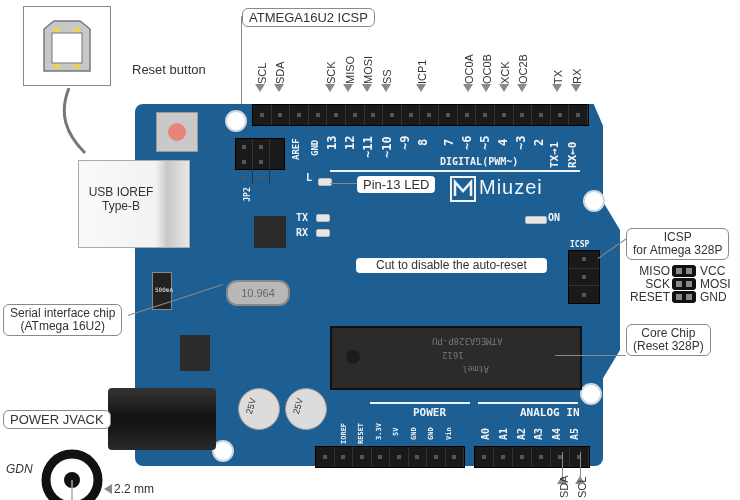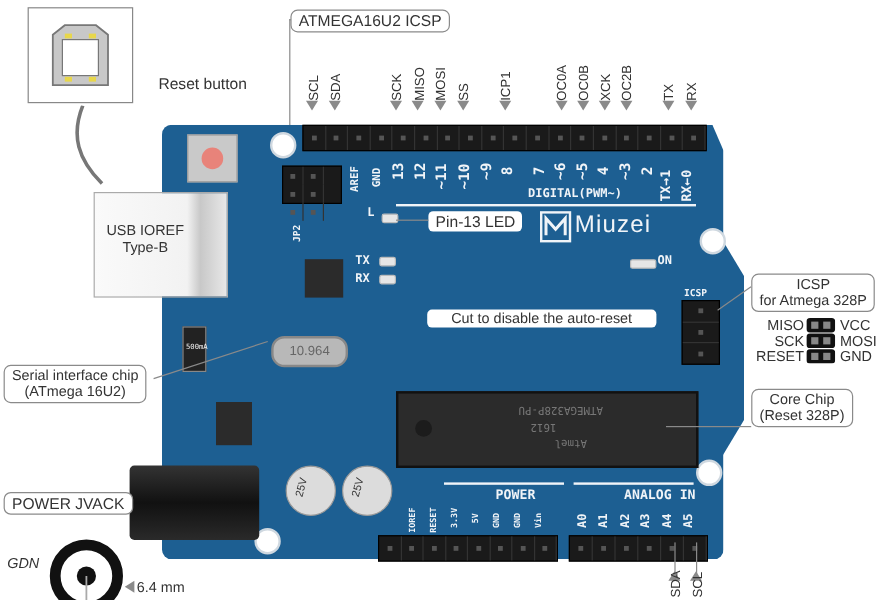--- a/index.html
+++ b/index.html
@@ -249,21 +249,21 @@
 
 <div class="callout" style="left:3px;top:410px;font-size:13px;">POWER JVACK</div>
 <span class="lbl" style="left:6px;top:462px;font-style:italic;">GDN</span>
 
 <svg class="abs" style="left:38px;top:440px;" width="70" height="60">
   <circle cx="34" cy="40" r="26" fill="none" stroke="#111" stroke-width="9"></circle>
   <circle cx="34" cy="40" r="8" fill="#111"></circle>
   <line x1="34" y1="40" x2="34" y2="60" stroke="#aaa" stroke-width="1.5"></line>
 </svg>
 <div class="abs" style="left:104px;top:484px;width:0;height:0;border-top:5px solid transparent;border-bottom:5px solid transparent;border-right:8px solid #8a8a8a;"></div>
-<span class="lbl" style="left:114px;top:482px;font-size:12px;">6.4 mm</span>
+<span class="lbl" style="left:114px;top:482px;font-size:12px;">2.2 mm</span>
 
 <div class="callout" style="left:626px;top:228px;">
   <div>ICSP</div>
   <div>for Atmega 328P</div>
 </div>
 <div class="line" style="left:598px;top:258px;width:34px;height:1px;transform:rotate(-35deg);transform-origin:left center;"></div>
 
 <div>
   <span class="lbl" style="left:632px;top:264px;text-align:right;width:38px;">MISO</span>
   <span class="lbl" style="left:632px;top:277px;text-align:right;width:38px;">SCK</span>

